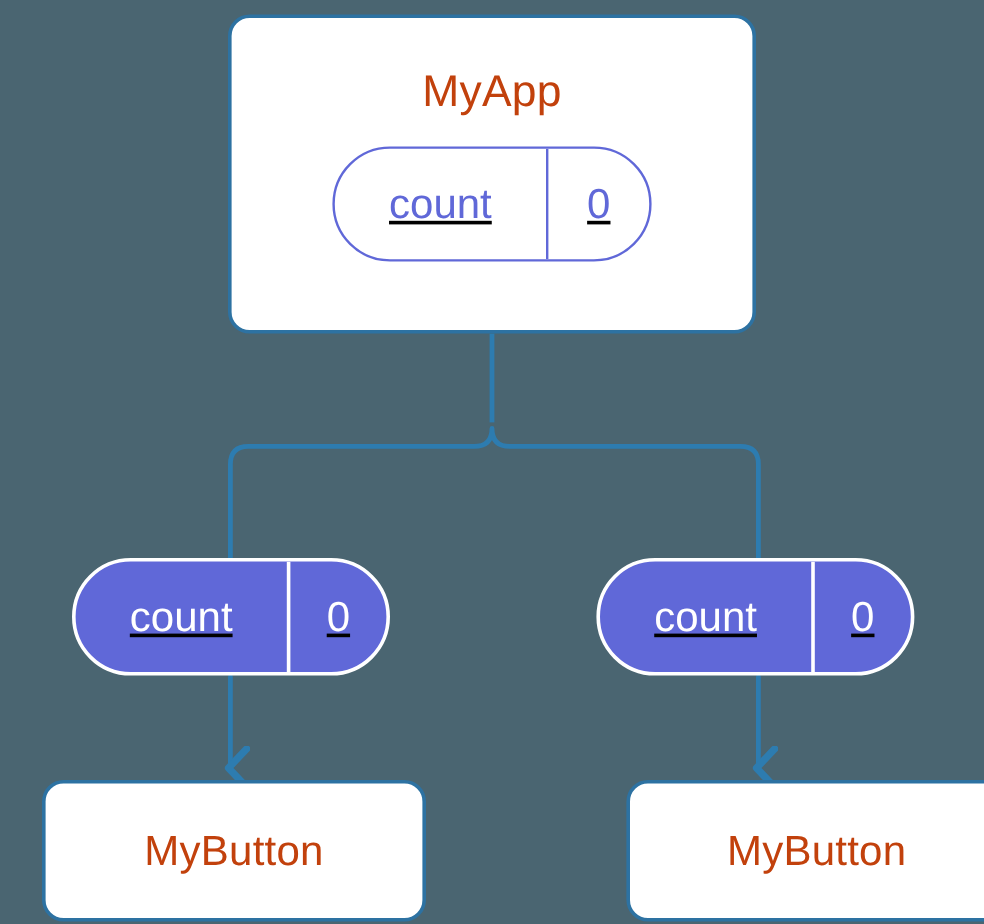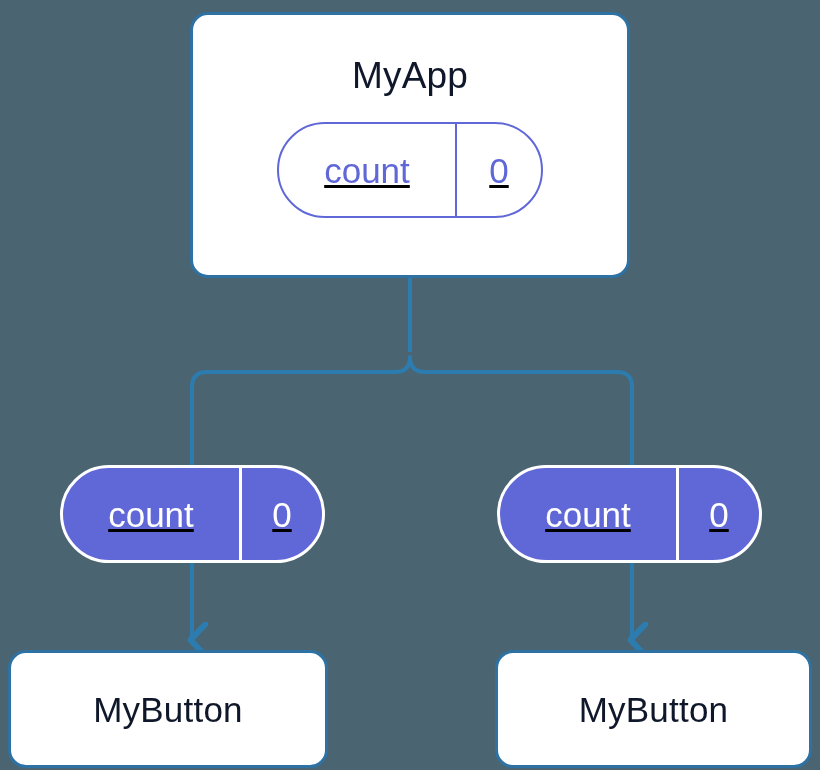--- a/index.html
+++ b/index.html
@@ -43,21 +43,21 @@
   }
   #myapp-box {
     left: 190px;
     top: 12px;
     width: 440px;
     height: 266px;
     justify-content: flex-start;
     padding-top: 42px;
   }
   .component-title {
-    color: #0f172a;
+    color: #c2410c;
     font-size: 37px;
     font-weight: 400;
     letter-spacing: .2px;
     line-height: 1;
   }
 
   
   .pill {
     display: flex;
     align-items: stretch;
@@ -114,20 +114,21 @@
     color: #ffffff;
     font-size: 35px;
   }
   #pill-left  { left: 60px;  top: 465px; }
   #pill-right { left: 497px; top: 465px; }
 
   
   .button-box {
     height: 118px;
     justify-content: center;
+    margin-left: 27px;
   }
   #mybutton-left  { left: 8px;   top: 650px; width: 320px; }
   #mybutton-right { left: 495px; top: 650px; width: 317px; }
   .button-box .component-title { font-size: 35px; }
 </style>
 </head>
 <body>
 
 <div id="stage">
 

